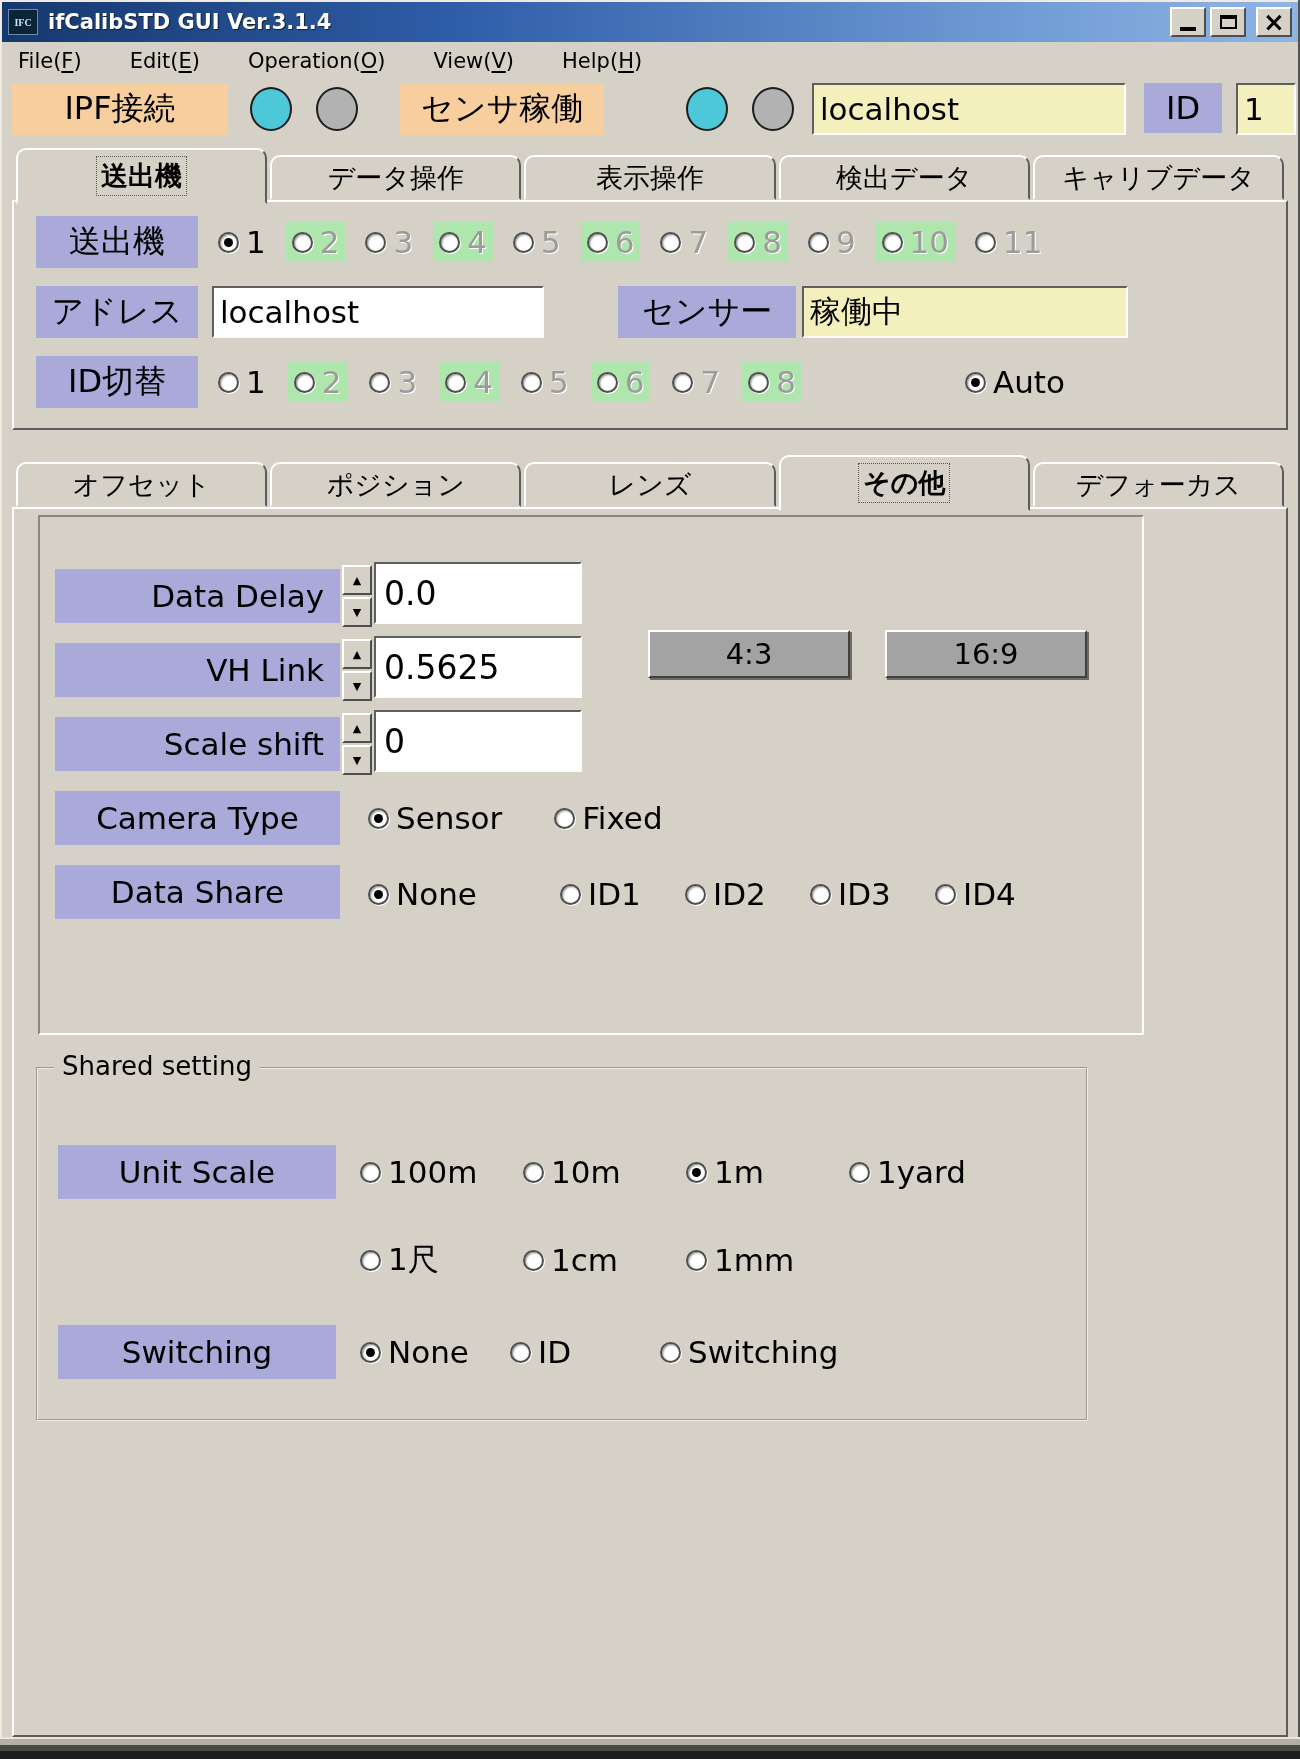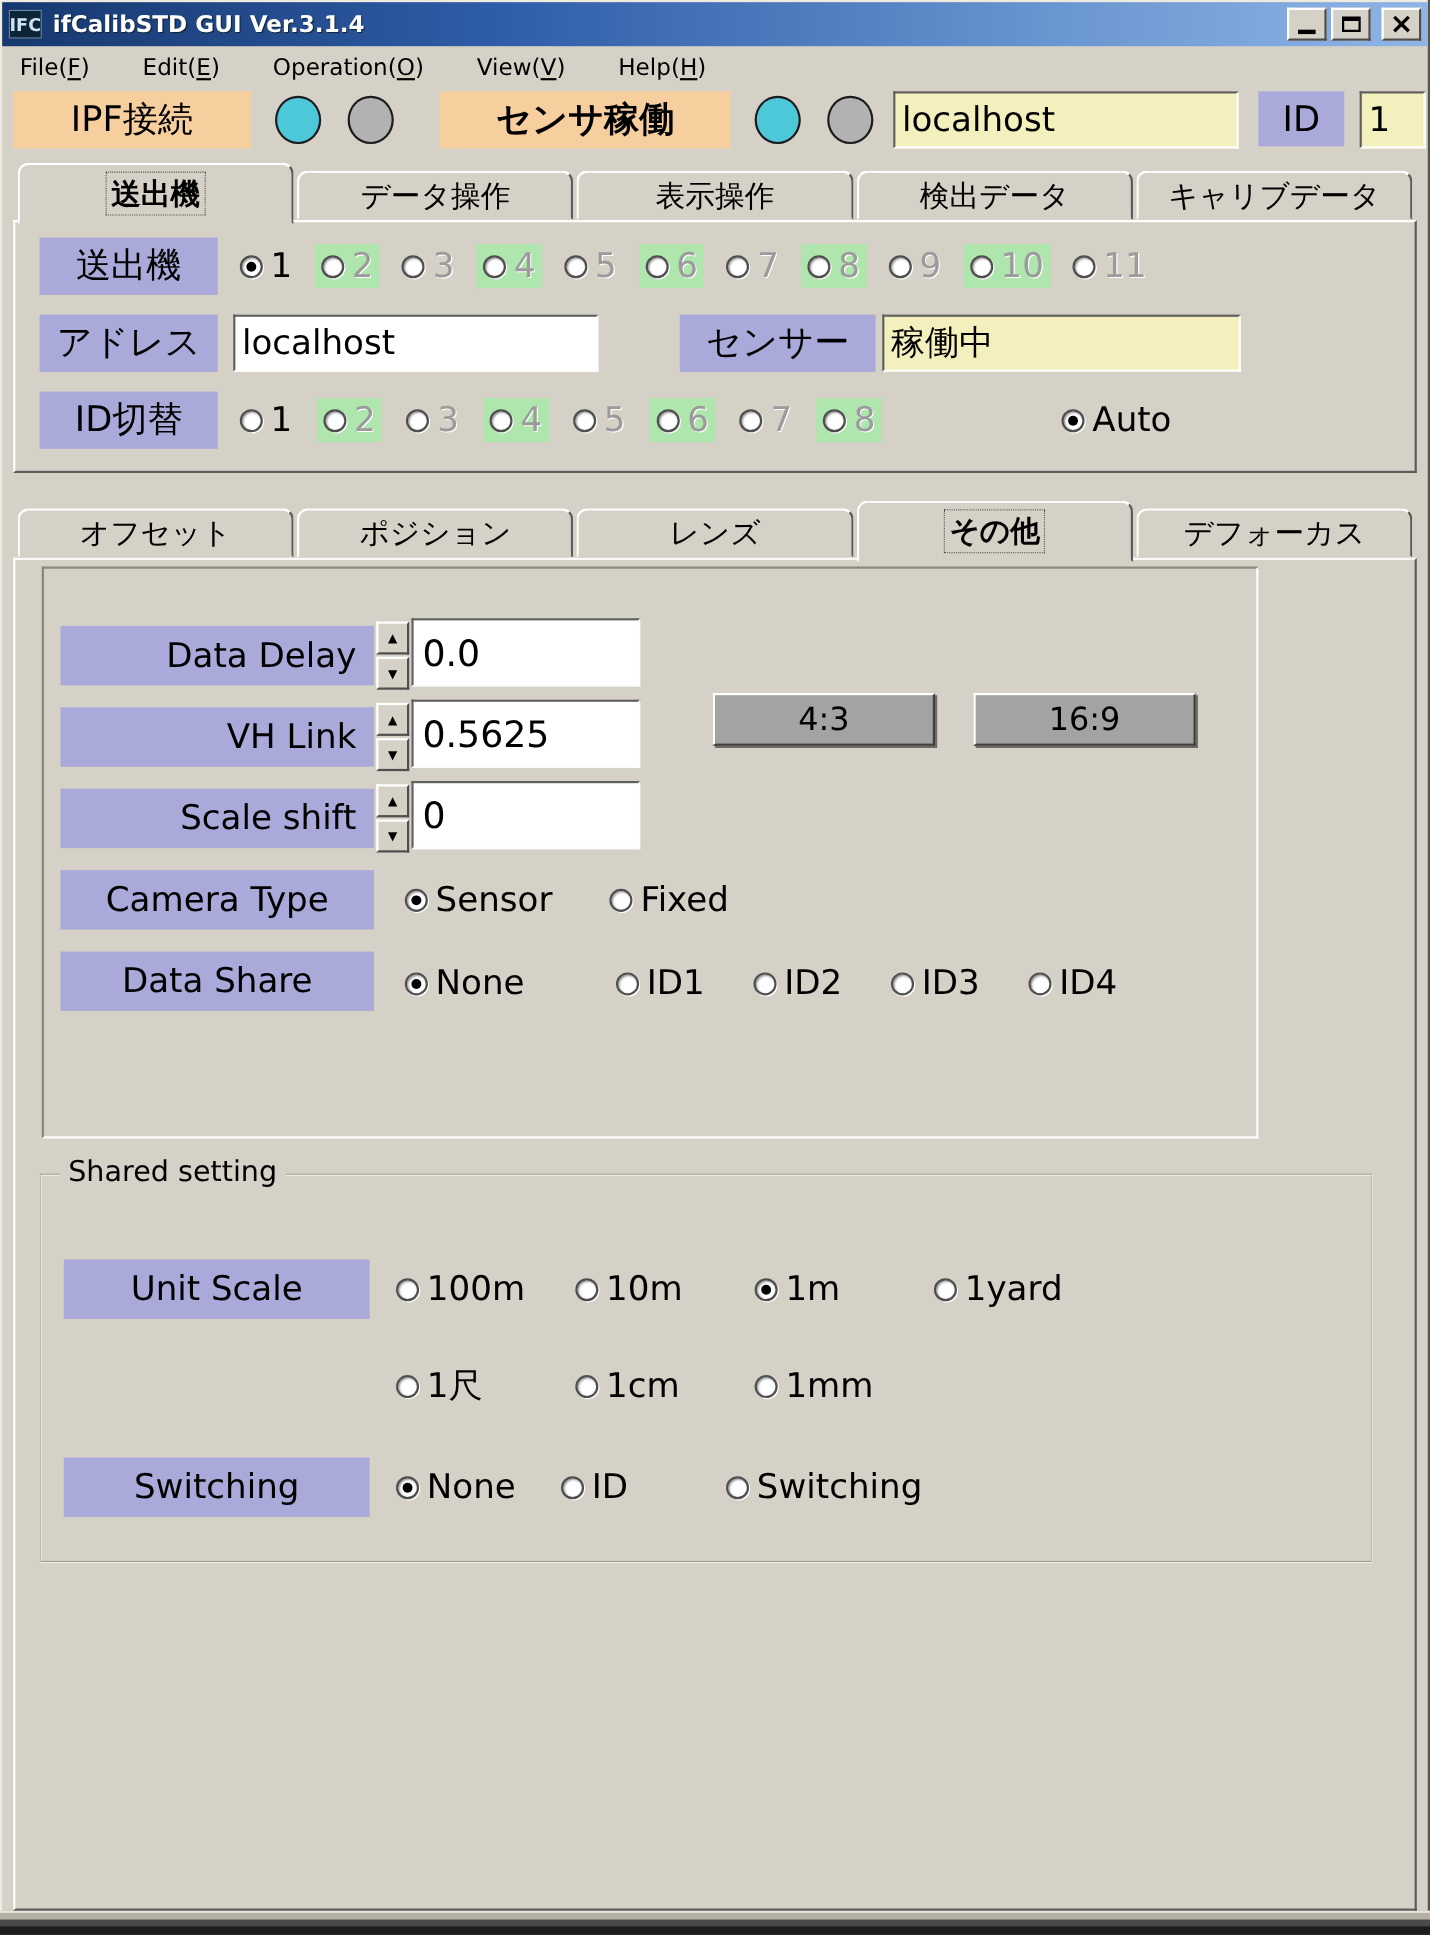--- a/index.html
+++ b/index.html
@@ -7,21 +7,21 @@
   .window{
     position:relative;width:1300px;height:1759px;background:#d5d1c6;
     box-shadow:inset 2px 0 0 #efebe1, inset -2px 0 0 #55534c, inset 0 2px 0 #efebe1;
     overflow:hidden;
   }
   
   .titlebar{position:absolute;left:2px;top:2px;right:2px;height:40px;
     background:linear-gradient(90deg,#16386e 0%,#2f5da8 35%,#6b97d2 75%,#8fb5e6 100%);
     display:flex;align-items:center;padding:0 6px;}
   .app-icon{width:30px;height:26px;background:#0c2438;border:1px solid #6a8aa8;color:#cfe3ef;
-    font-size:16px;font-weight:bold;display:flex;align-items:center;justify-content:center;margin-right:10px;}
+    font-size:10px;font-weight:bold;display:flex;align-items:center;justify-content:center;margin-right:10px;font-family:Liberation Serif, serif;}
   .title-text{color:#fff;font-size:21px;font-weight:bold;text-shadow:1px 1px 1px #123;flex:1;white-space:nowrap;}
   .title-btns{display:flex;gap:4px;align-items:center;}
   .tbtn{width:36px;height:30px;background:#d5d1c6;border:2px solid;border-color:#fff #4e4e4e #4e4e4e #fff;
     display:flex;align-items:center;justify-content:center;position:relative;}
   .tbtn.close{margin-left:6px;}
   .glyph-min{width:16px;height:4px;background:#000;margin-top:14px;}
   .glyph-max{width:17px;height:14px;border:2px solid #000;border-top-width:4px;}
   .glyph-close{font-size:26px;font-weight:bold;color:#000;line-height:20px;}
   
   .menubar{position:absolute;left:2px;top:42px;right:2px;height:38px;display:flex;align-items:center;
@@ -73,21 +73,21 @@
   .spin-btn{flex:1;background:#d5d1c6;border:2px solid;border-color:#fff #4e4e4e #4e4e4e #fff;
     display:flex;align-items:center;justify-content:center;font-size:11px;color:#000;}
   .spin-up::before{content:"▲";}
   .spin-down::before{content:"▼";}
   .num-input{position:absolute;left:334px;width:208px;height:62px;border:2px solid;
     border-color:#5f5f5f #fdfdfd #fdfdfd #5f5f5f;background:#fff;font-size:33px;padding:0 8px;outline:none;}
   .push-btn{position:absolute;width:202px;height:48px;background:#a3a3a3;
     border:2px solid;border-color:#fff #404040 #404040 #fff;box-shadow:2px 2px 0 #6d6a61;
     display:flex;align-items:center;justify-content:center;font-size:29px;}
   
-  .groupbox{position:absolute;left:22px;top:558px;width:1212px;height:354px;
+  .groupbox{position:absolute;left:22px;top:558px;width:1052px;height:354px;
     border:2px groove #efece2;}
   .group-legend{position:absolute;top:-18px;left:16px;background:#d5d1c6;padding:0 8px;
     font-size:26px;}
   .gp-label{position:absolute;background:#a9a9da;height:54px;width:278px;display:flex;
     align-items:center;justify-content:flex-end;font-size:31px;padding-right:20px;left:20px;}
   .gp-label.center{justify-content:center;padding-right:0;}
   .us-row .radio-item{width:163px;padding:2px 0;}
   .sw-row .radio-item{width:150px;padding:2px 0;}
   .ds-row .radio-item{width:125px;padding:2px 0;}
   
@@ -121,21 +121,21 @@
       <div class="menu-item">Edit(<u>E</u>)</div>
       <div class="menu-item">Operation(<u>O</u>)</div>
       <div class="menu-item">View(<u>V</u>)</div>
       <div class="menu-item">Help(<u>H</u>)</div>
     </div>
 
   <div class="connrow">
     <div class="plabel" style="left:12px;width:216px;">IPF接続</div>
     <div class="lamp on" style="left:250px;"></div>
     <div class="lamp off" style="left:316px;"></div>
-    <div class="plabel" style="left:400px;width:264px;font-weight:bold;">センサ稼働</div>
+    <div class="plabel" style="left:400px;width:204px;">センサ稼働</div>
     <div class="lamp on" style="left:686px;"></div>
     <div class="lamp off" style="left:752px;"></div>
     <input class="field yellow" style="left: 812px; width: 314px;" value="localhost">
     <div class="plabel lav" style="left:1144px;width:78px;height:50px;">ID</div>
     <input class="field yellow" style="left: 1236px; width: 60px;" value="1">
   </div>
 
   <div class="tabctrl tabctrl1">
     <div class="tabrow">
         <div class="tab active">

